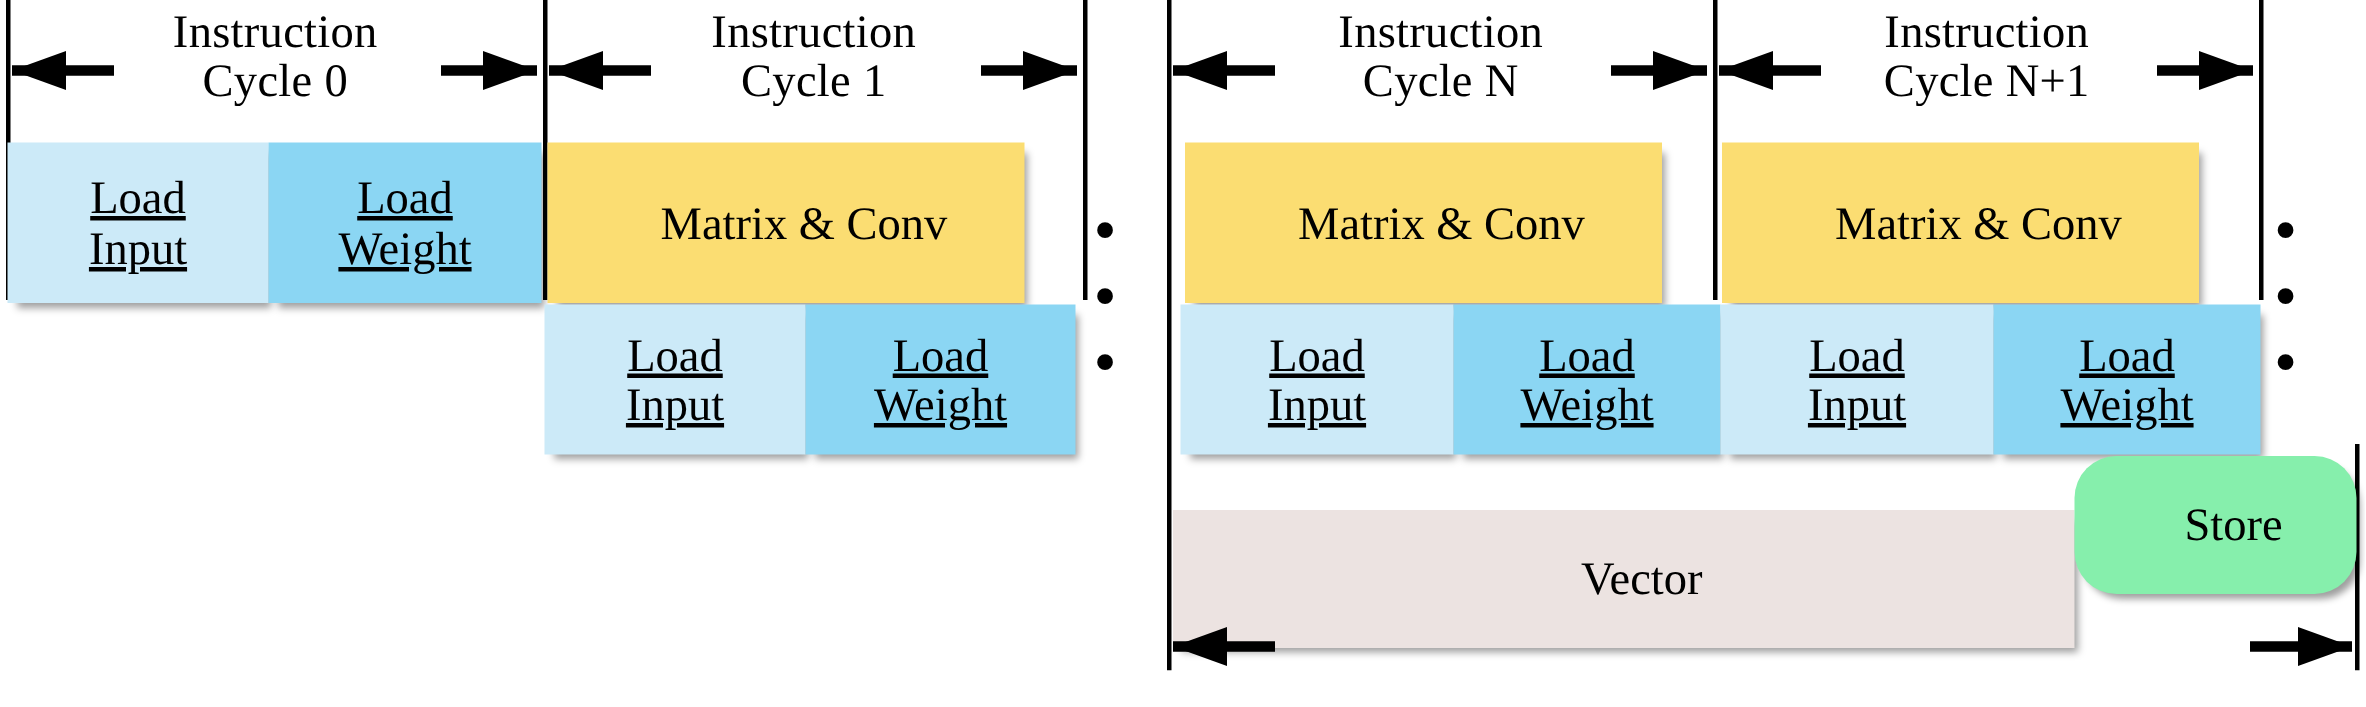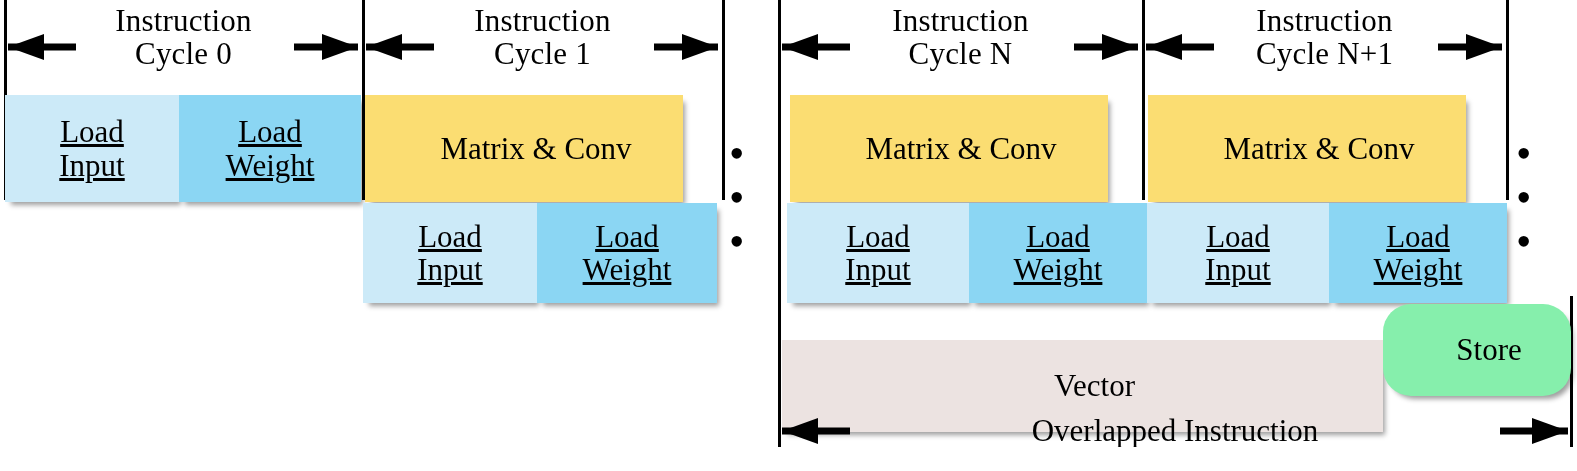--- a/index.html
+++ b/index.html
@@ -175,15 +175,14 @@
   <div class="ellipsis" style="left:1516px;top:132px; width:58px;">• • •</div>
 
   <div class="dimarrow" style="left:778px; top:418px; width:794px;">
     <svg width="794" height="26" viewBox="0 0 794 26">
       <line x1="4" y1="13" x2="72" y2="13" stroke="#000" stroke-width="7"></line>
       <polygon points="4,13 40,0 40,26" fill="#000"></polygon>
       <line x1="790" y1="13" x2="722" y2="13" stroke="#000" stroke-width="7"></line>
       <polygon points="790,13 754,0 754,26" fill="#000"></polygon>
     </svg>
   </div>
-  <div class="bottom-label" style="left:860px; top:415px; width:630px;">Overlapped Instruction</div>
 
 </div>
 
 </body></html>

